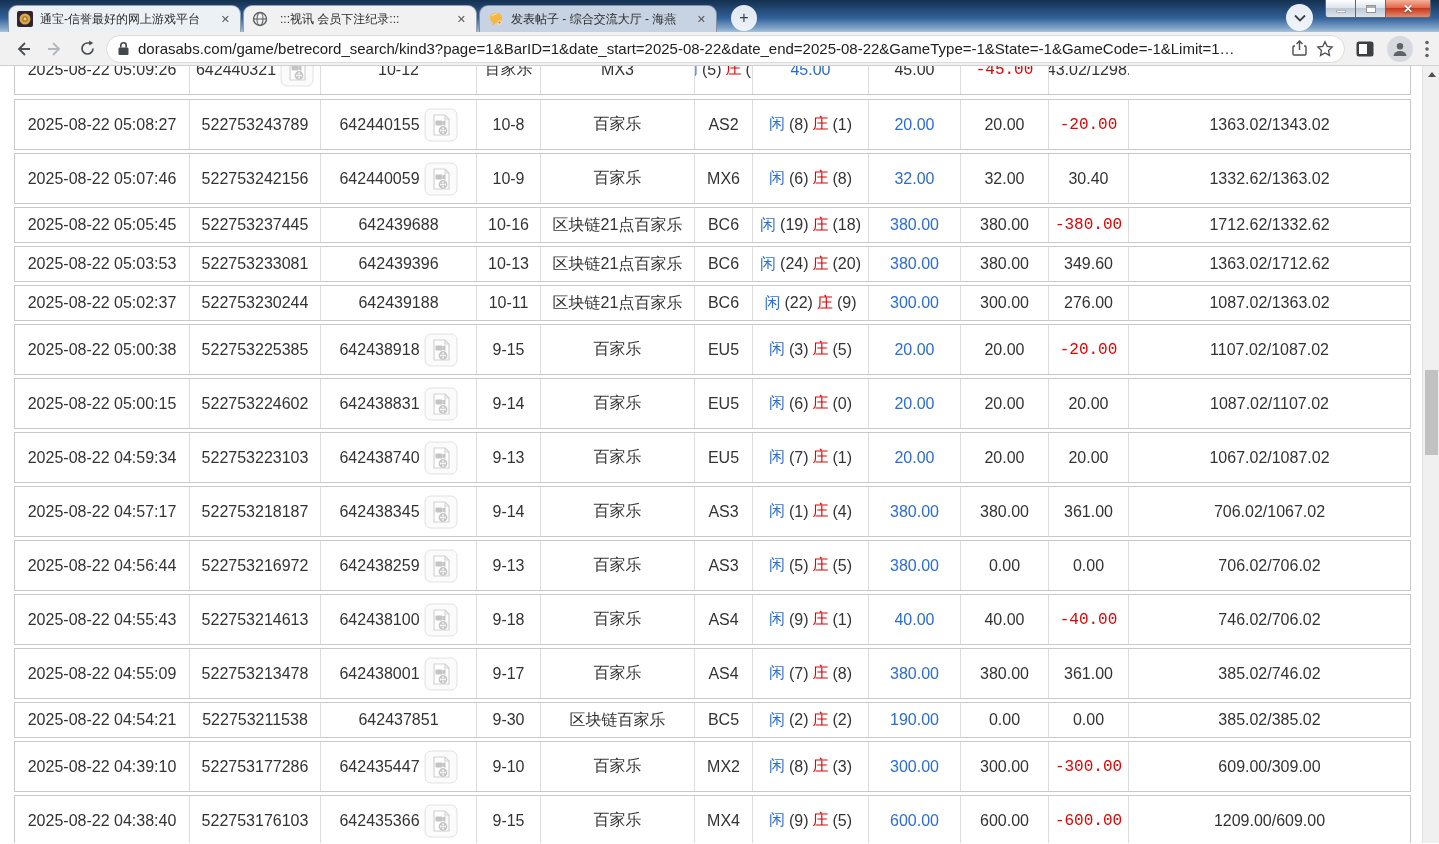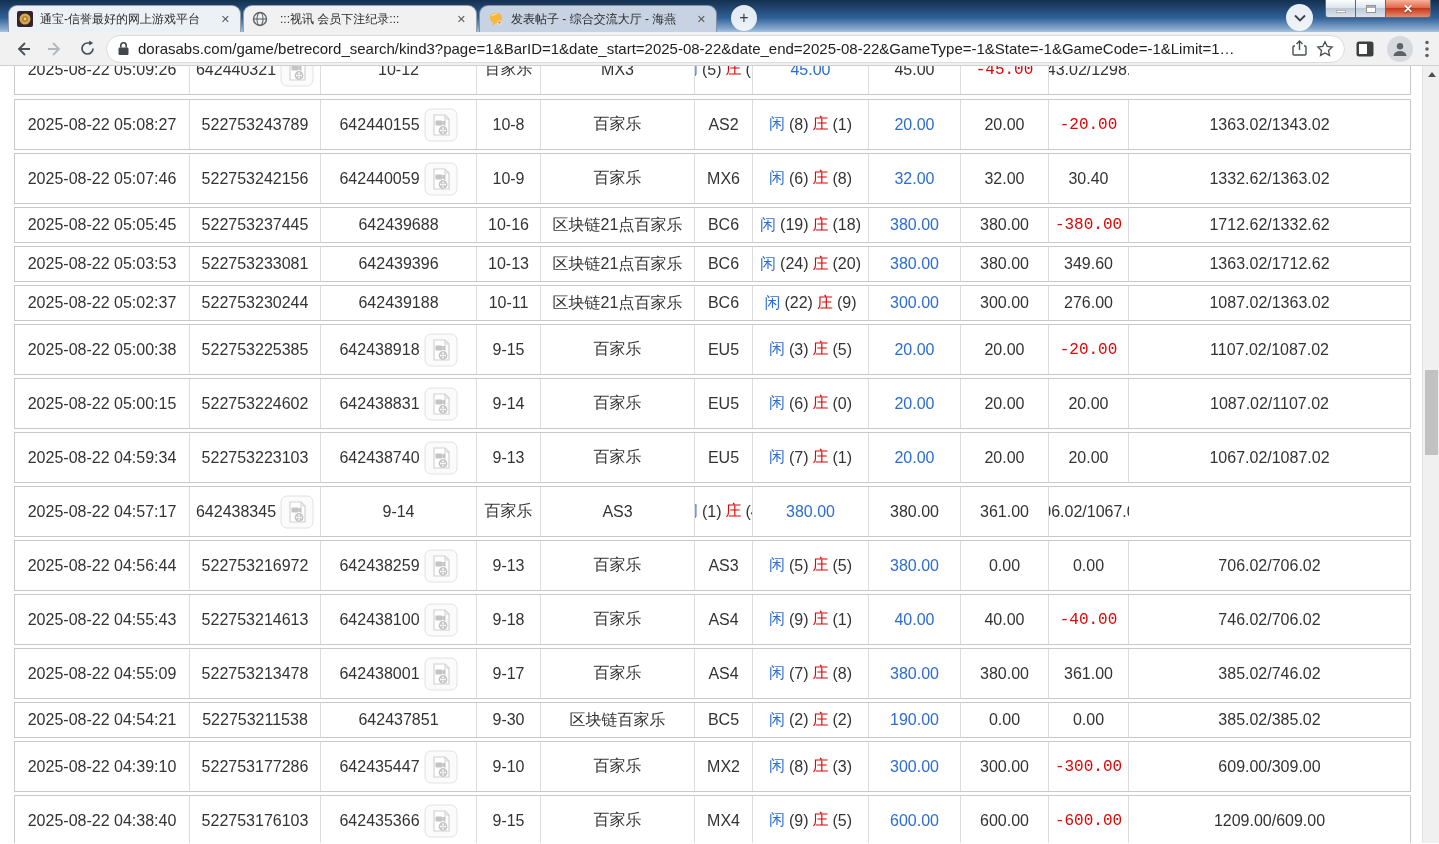--- a/index.html
+++ b/index.html
@@ -449,20 +449,21 @@
             <span class="b-label">庄</span>
             <span>(1)</span>
           </div>
           <div class="cell blue">20.00</div>
           <div class="cell">20.00</div>
           <div class="cell">20.00</div>
           <div class="cell">1067.02/1087.02</div>
         </div>
         <div class="row">
           <div class="cell">2025-08-22 04:57:17</div>
+          <div class="cell">522753218187</div>
           <div class="cell">
             <span>642438345</span>
   <span class="video-btn">
     <svg width="34" height="34" viewBox="0 0 34 34">
       <rect x="1" y="1" width="32" height="32" rx="6" fill="#fbfbfb" stroke="#e2e2e2"></rect>
       <path d="M10 7 h11 l4 4 v16 h-15 z" fill="#ffffff" stroke="#d2d2d2" stroke-width="1.2"></path>
       <path d="M21 7 v4 h4" fill="none" stroke="#d2d2d2" stroke-width="1.2"></path>
       <rect x="11.5" y="12.5" width="7" height="5" rx="1" fill="#c4c4c4"></rect>
       <polygon points="18.5,13.5 21.5,12 21.5,18 18.5,16.5" fill="#c4c4c4"></polygon>
       <circle cx="19" cy="22.5" r="4.4" fill="#c4c4c4"></circle>

